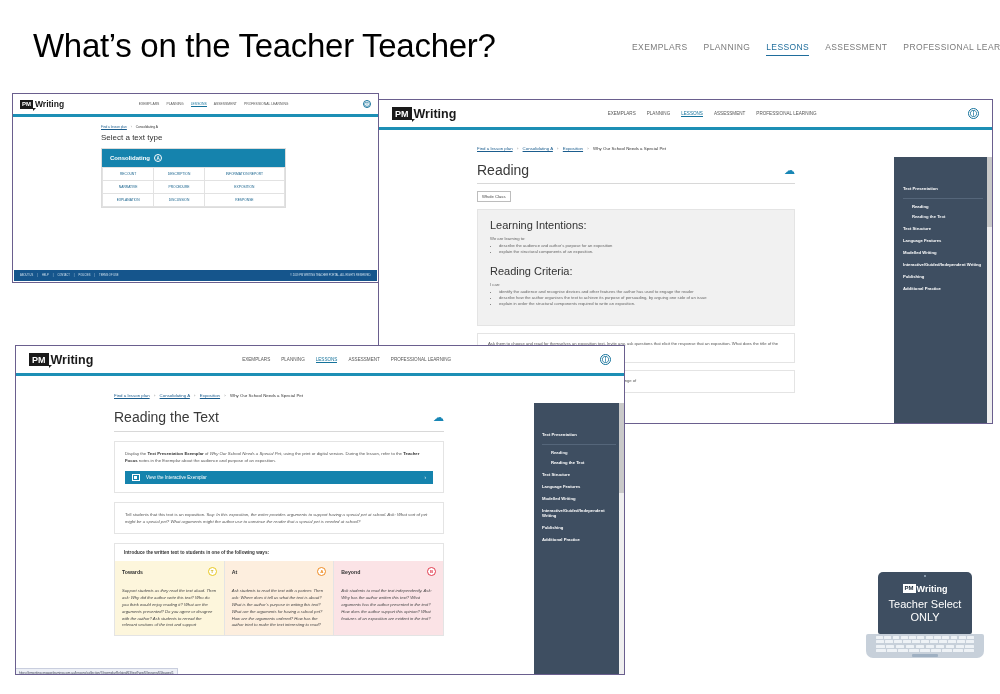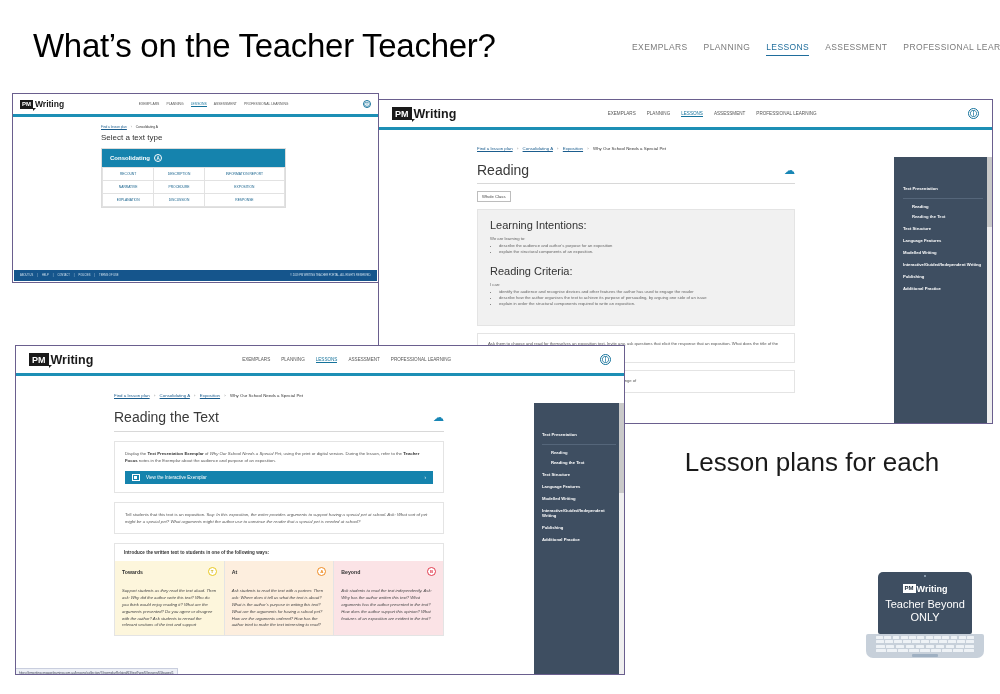--- a/index.html
+++ b/index.html
@@ -507,31 +507,30 @@
 
     <div class="scrollbar">
       <div class="thumb"></div>
     </div>
 
     <div class="status-url">https://pmwriting.engagelearning.com.au/lessons/collection/7/exemplarRelated/63/textType/6/lessons/63/pages/1</div>
   </div>
 </div>
 
 <div class="caption">
-  <div>Lesson plans for each</div>
 </div>
 
 <div class="laptop">
   <div class="screen">
     <div class="cam"></div>
     <div class="lg">
       <span class="pm">PM</span>
       <span class="wr">Writing</span>
     </div>
-    <div class="t1">Teacher Beyond</div>
+    <div class="t1">Teacher Select</div>
     <div class="t2">ONLY</div>
   </div>
   <div class="base"></div>
   <div class="keys">
     <div class="krow">
         <span></span>
         <span></span>
         <span></span>
         <span></span>
         <span></span>

